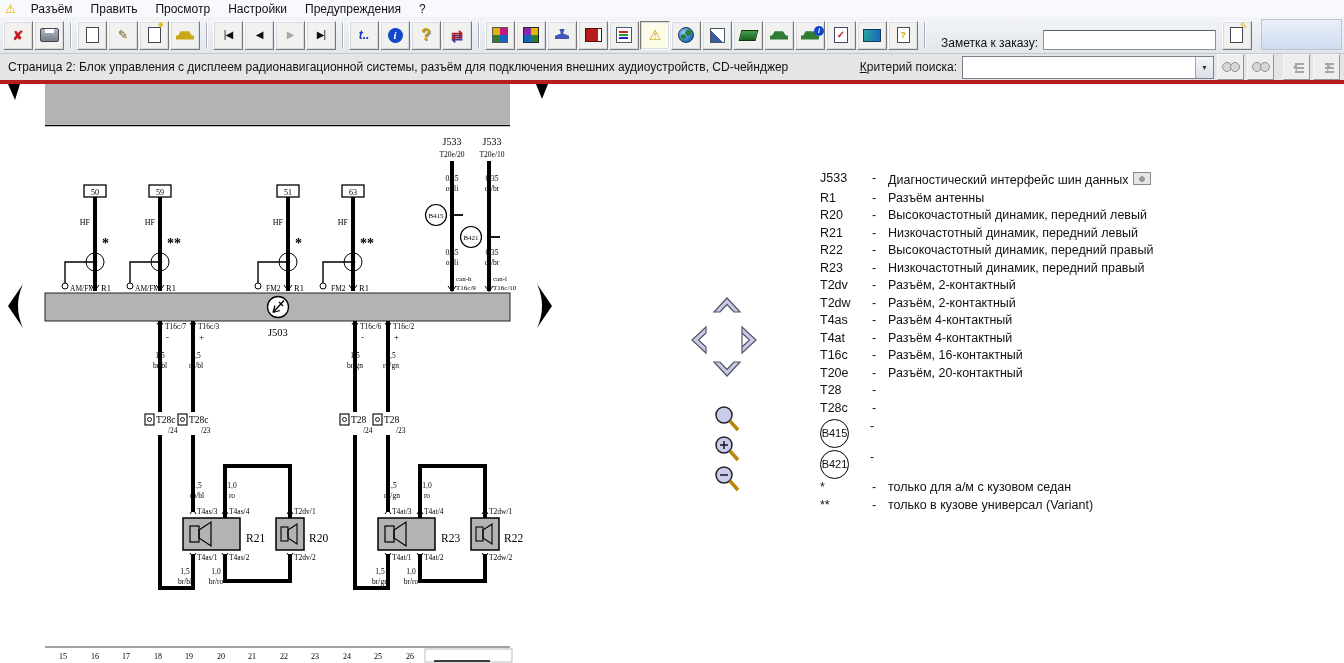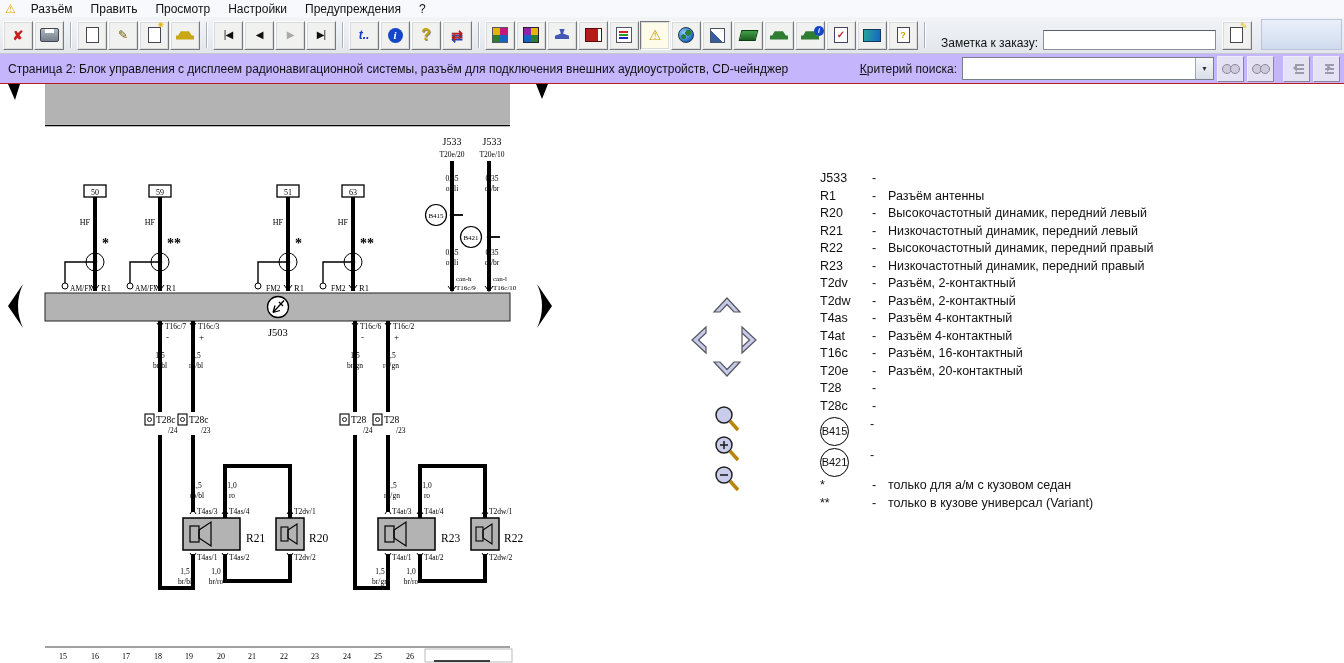--- a/index.html
+++ b/index.html
@@ -70,22 +70,22 @@
 
   .note-area{display:flex;align-items:flex-end;margin-left:10px}
   .note-label{font-size:12px;margin-right:5px;white-space:nowrap}
   .note-input{width:165px;height:18px;border:1px solid #8a8f98;border-top-color:#5a5f68;background:#fff;
               font-size:11px;padding:0 3px}
   .note-btn{margin-left:6px}
   .toolbar-fill{flex:1;align-self:stretch;margin:2px 2px 3px 8px;border:1px solid #b9c4d6;
                 background:linear-gradient(#eaf0fa,#cfdcef)}
 
   
-  .pagebar{position:absolute;left:0;top:54px;width:1344px;height:30px;background:#c4b5fd;box-sizing:border-box;
-           border-bottom:1px solid #b91c1c;display:flex;align-items:center;padding:0 4px 0 8px;font-size:12px}
+  .pagebar{position:absolute;left:0;top:54px;width:1344px;height:30px;background:#e5e5e5;box-sizing:border-box;
+           border-bottom:4px solid #b91c1c;display:flex;align-items:center;padding:0 4px 0 8px;font-size:12px}
   .pagetitle{white-space:nowrap;overflow:hidden}
   .search-label{margin-left:auto;white-space:nowrap;margin-right:5px}
   .u{text-decoration:underline}
   .combo{width:250px;height:21px;border:1px solid #7a808a;background:#fff;display:flex;align-items:stretch;flex:0 0 auto}
   .combo-text{flex:1;font-size:11px;padding:2px 3px}
   .combo-arrow{width:17px;background:linear-gradient(#f4f6fa,#d9dfe8);border-left:1px solid #9aa;display:flex;
                align-items:center;justify-content:center;font-size:7px;color:#333}
   .sbtn{width:25px;height:24px;margin-left:3px;background:#f1f1f0;border:1px solid;flex:0 0 auto;
         border-color:#fdfdfd #787878 #787878 #fdfdfd;display:flex;align-items:center;justify-content:center}
   .sbtn.off{filter:grayscale(1);opacity:.75}
@@ -561,20 +561,21 @@
       <circle cx="12" cy="11" r="8" fill="#c9cdeb" stroke="#222" stroke-width="1.5"></circle>
       <line x1="8" y1="11" x2="16" y2="11" stroke="#222" stroke-width="1.6"></line>
       <line x1="18" y1="17" x2="26" y2="26" stroke="#b8860b" stroke-width="3.5"></line>
     </svg>
   </div>
 
   <div class="legend">
     <div class="lrow">
       <span class="lterm">J533</span>
       <span class="ldash">-</span>
+      <span class="ldesc"><span>Диагностический интерфейс шин данных</span><span class="camera"></span></span>
     </div>
     <div class="lrow">
       <span class="lterm">R1</span>
       <span class="ldash">-</span>
       <span class="ldesc">Разъём антенны</span>
     </div>
     <div class="lrow">
       <span class="lterm">R20</span>
       <span class="ldash">-</span>
       <span class="ldesc">Высокочастотный динамик, передний левый</span>

